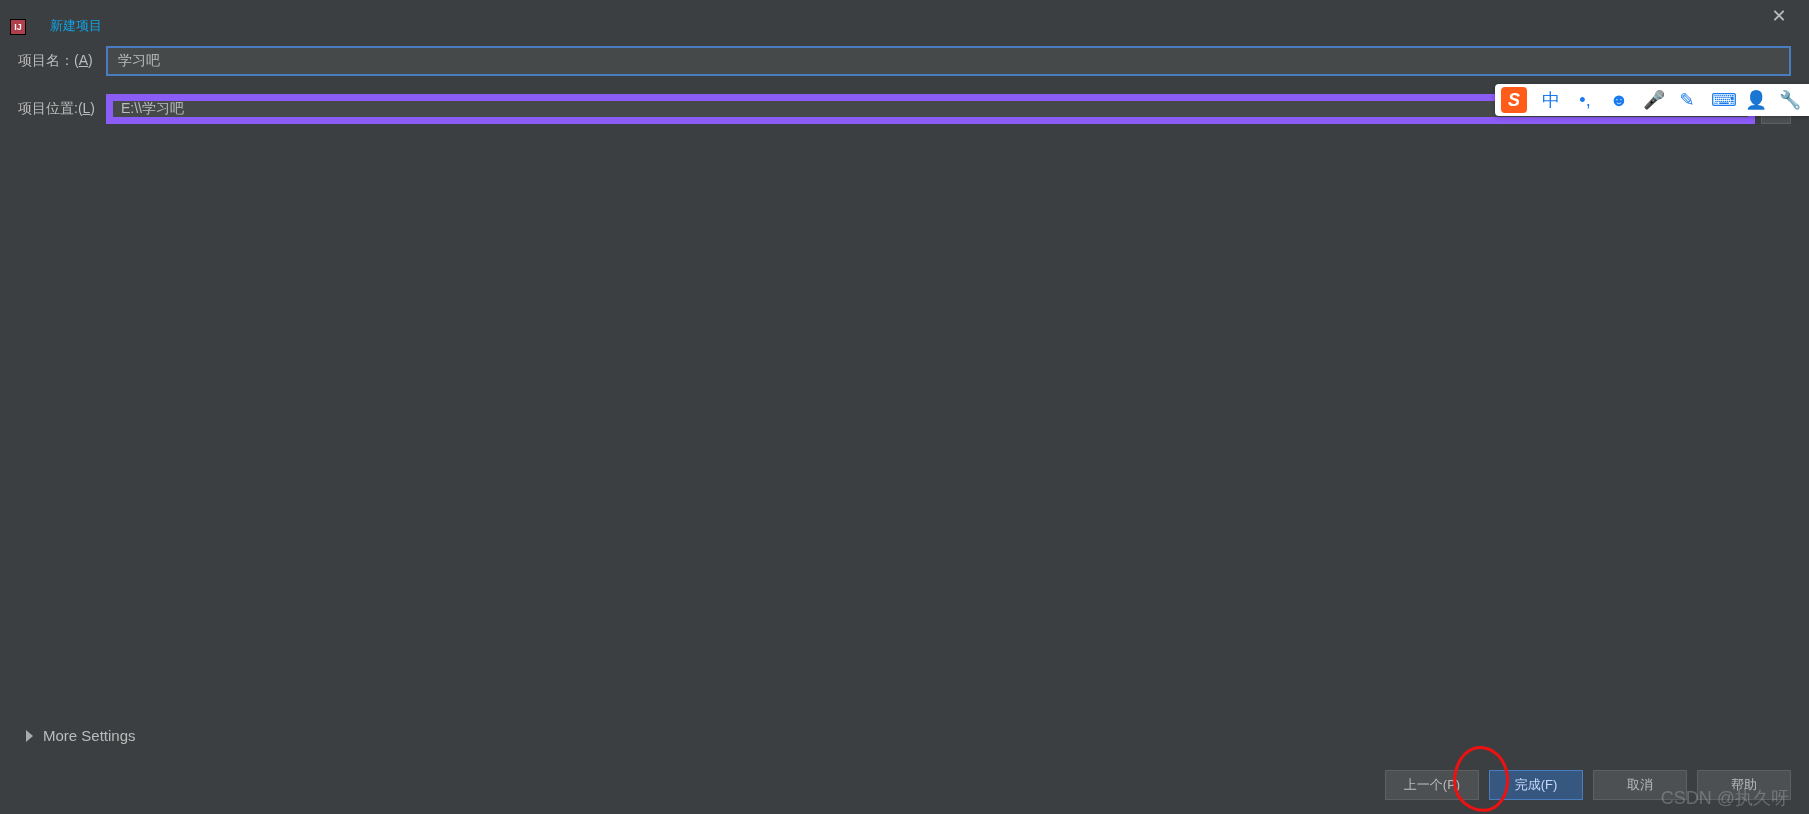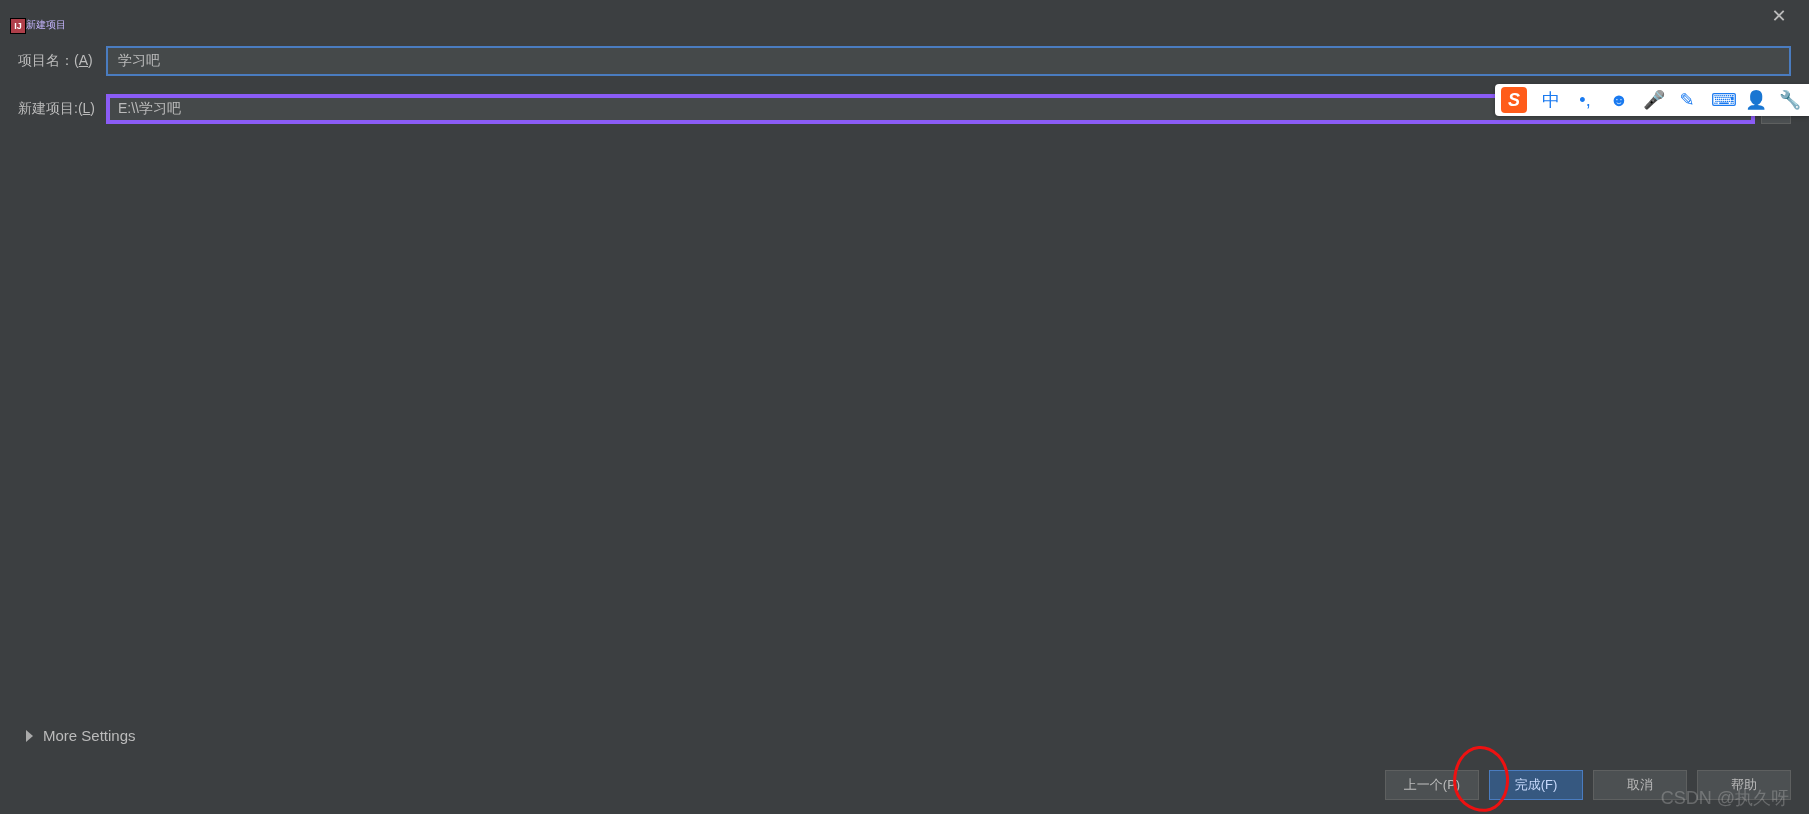--- a/index.html
+++ b/index.html
@@ -15,29 +15,29 @@
   }
 
   
   .titlebar {
     height: 32px;
     display: flex;
     align-items: center;
     padding: 0 10px;
     justify-content: space-between;
   }
-  .titlebar-left { display: flex; align-items: flex-start; gap: 0; margin-top: 20px; }
+  .titlebar-left { display: flex; align-items: flex-end; gap: 24px; margin-top: 20px; }
   .app-icon {
     width: 16px; height: 16px;
     background: #af3f4a;
     border: 1px solid #000;
     display: flex; align-items: center; justify-content: center;
     font-size: 9px; font-weight: bold; color: #fff;
   }
-  .titlebar-title { color: #c4b5fd; font-size: 10px; }
+  .titlebar-title { color: #0ea5e9; font-size: 13px; }
   .close-btn {
     width: 40px; height: 26px;
     display: flex; align-items: center; justify-content: center;
     color: #bbbbbb; font-size: 18px; cursor: pointer;
   }
 
   
   .form-area { padding: 14px 18px 0 18px; }
   .row {
     display: flex;
@@ -49,21 +49,21 @@
     text-align: left;
     font-size: 14px;
     color: #bbbbbb;
     white-space: nowrap;
   }
   .mnemonic { text-decoration: underline; }
   .input {
     flex: 1;
     height: 30px;
     background: #45494a;
-    border: 4px solid #8b5cf6;
+    border: 7px solid #8b5cf6;
     color: #bbbbbb;
     padding: 0 8px;
     font-size: 14px;
     outline: none;
     font-family: inherit;
   }
   .input.focused {
     border: 2px solid #4a7cc0;
     background: #45494a;
     padding-left: 10px;
@@ -202,21 +202,21 @@
 
   <div class="row">
     <div class="label">
       <span>项目名：(</span><span class="mnemonic">A</span><span>)</span>
     </div>
     <input class="input focused underline-red" value="学习吧" style="">
   </div>
 
   <div class="row">
     <div class="label">
-      <span>新建项目:(</span><span class="mnemonic">L</span><span>)</span>
+      <span>项目位置:(</span><span class="mnemonic">L</span><span>)</span>
     </div>
     <input class="input" value="E:\\学习吧" style="">
     <div class="browse-btn">…</div>
   </div>
 
 </div>
 
 <div class="more-settings">
   <div class="triangle"></div>
   <span>More Settings</span>

